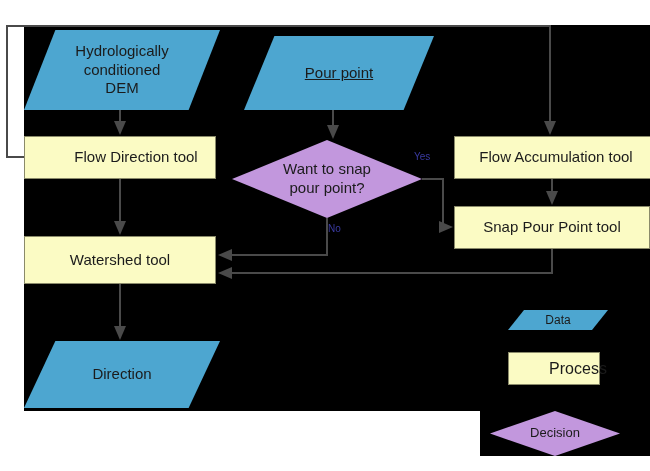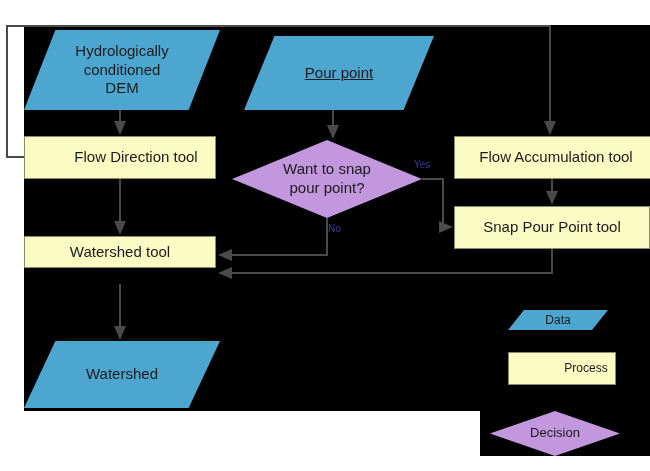--- a/index.html
+++ b/index.html
@@ -87,36 +87,36 @@
     clip-path: polygon(50% 0%, 100% 50%, 50% 100%, 0% 50%);
   }
 
   
   #node-dem        { left: 24px;  top: 30px;  width: 196px; height: 80px; }
   #node-pour-point { left: 244px; top: 36px;  width: 190px; height: 74px; text-decoration: underline; }
   #node-flow-dir   { left: 24px;  top: 136px; width: 192px; height: 43px; padding-left: 32px; }
   #node-flow-accum { left: 454px; top: 136px; width: 204px; height: 43px; justify-content: center; }
   #node-decision   { left: 232px; top: 140px; width: 190px; height: 78px; }
   #node-snap       { left: 454px; top: 206px; width: 196px; height: 43px; }
-  #node-watershed-tool { left: 24px; top: 236px; width: 192px; height: 32px; text-align: right; }
+  #node-watershed-tool { left: 24px; top: 236px; width: 192px; height: 48px; text-align: right; }
   #node-watershed  { left: 24px;  top: 341px; width: 196px; height: 67px; }
 
   
   #legend-data    { left: 508px; top: 310px; width: 100px; height: 20px; font-size: 12px; text-align: right; }
-  #legend-process { left: 508px; top: 352px; width: 108px;  height: 33px; font-size: 12px; padding-left: 48px; }
+  #legend-process { left: 508px; top: 352px; width: 92px;  height: 33px; font-size: 16px; padding-left: 48px; }
   #legend-decision{ left: 490px; top: 411px; width: 130px; height: 45px; font-size: 13px; }
 
   
   .edge-label {
     position: absolute;
     font-size: 10px;
     color: #3a3aa0;
     line-height: 1;
   }
-  #label-yes { left: 414px; top: 152px; margin-top: 8px; }
+  #label-yes { left: 414px; top: 152px; }
   #label-no  { left: 302px; top: 224px; margin-left: 26px; }
 </style>
 </head>
 <body>
 
 <div id="canvas-root">
 
   <div class="backdrop" id="main-backdrop"></div>
   <div class="backdrop" id="legend-backdrop"></div>
 
@@ -171,21 +171,21 @@
 
   <div class="node process" id="node-snap">
     <span class="node-label">Snap Pour Point tool</span>
   </div>
 
   <div class="node process" id="node-watershed-tool">
     <span class="node-label">Watershed tool</span>
   </div>
 
   <div class="node data-shape" id="node-watershed">
-    <span class="node-label">Watershed</span>
+    <span class="node-label">Direction</span>
   </div>
 
   <div class="edge-label" id="label-yes">Yes</div>
 
   <div class="edge-label" id="label-no">No</div>
 
   <div class="node data-shape" id="legend-data">
     <span class="node-label">Data</span>
   </div>
 

